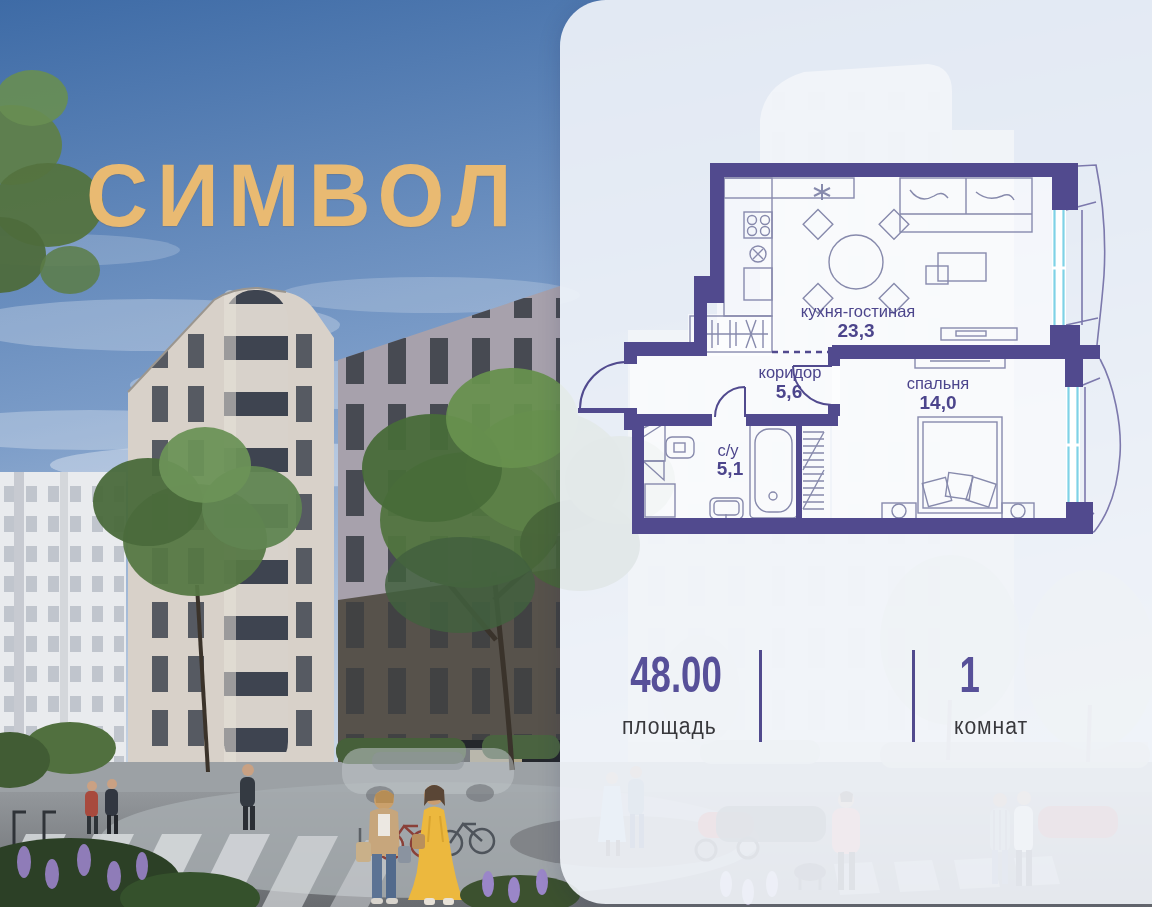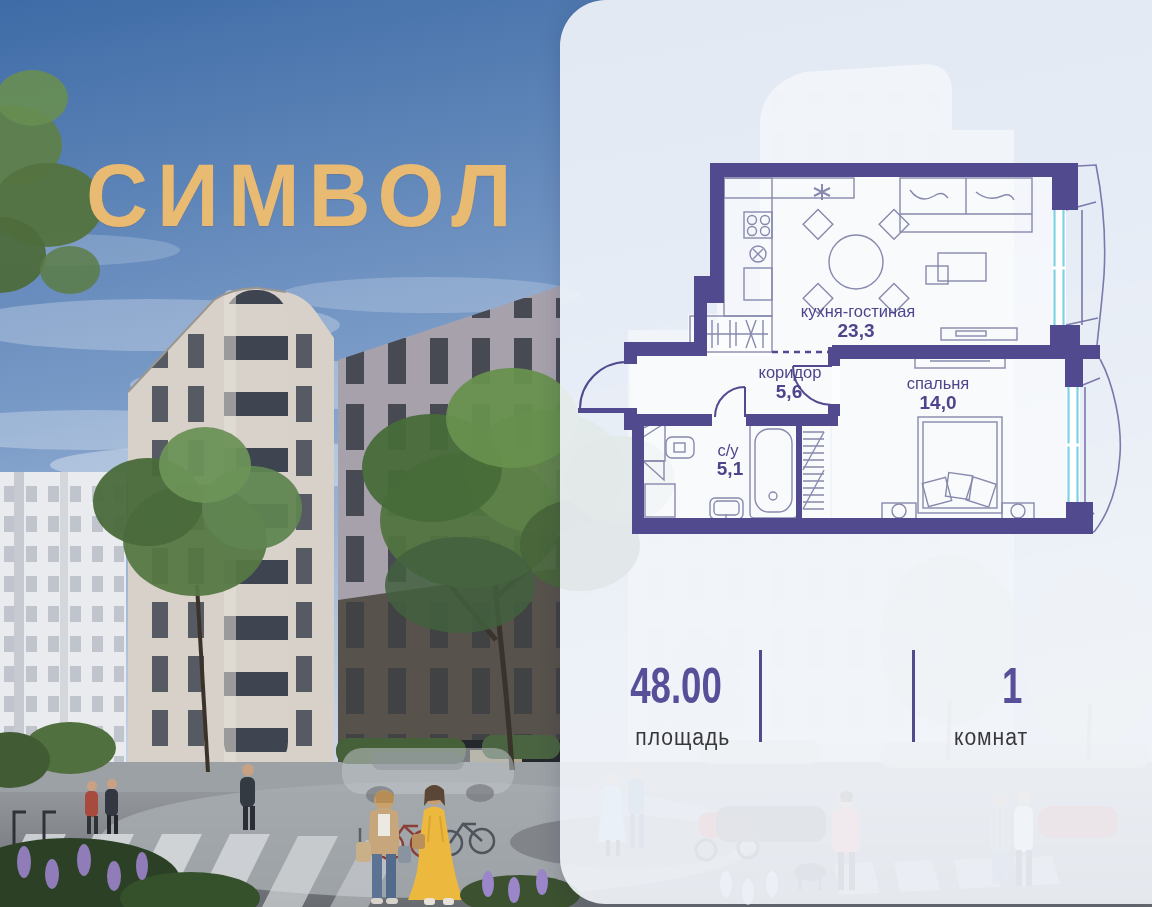--- a/index.html
+++ b/index.html
@@ -9,21 +9,21 @@
   .logo{position:absolute;left:86px;top:150px;width:430px;
         font-size:86px;font-weight:700;letter-spacing:9px;line-height:1;
         color:#e9ba72;transform:scale(1,1.04);transform-origin:left top;
         text-shadow:0 1px 1px rgba(120,80,20,.18);user-select:none;}
   .card{position:absolute;left:560px;top:0;right:0;bottom:3px;
         background:rgba(241,244,250,0.91);
         border-radius:46px 0 0 46px;
         box-shadow:0 4px 22px rgba(25,35,80,.18);}
   .plan-svg{position:absolute;left:0;top:140px;width:592px;height:480px;display:block;}
   .stats{position:absolute;left:0;top:648px;width:592px;height:100px;}
-  .stat{position:absolute;top:11px;transform:translateX(-50%);text-align:right;white-space:nowrap;}
+  .stat{position:absolute;top:0;transform:translateX(-50%);text-align:left;white-space:nowrap;}
   .stat .value{display:block;font-size:47px;font-weight:700;color:#575099;
                transform:scale(.78,1.08);transform-origin:center top;line-height:50px;}
   .stat .label{display:block;margin-top:14px;font-size:23px;font-weight:400;color:#38383c;
                transform:scale(.92,1.05);transform-origin:center top;letter-spacing:1px;}
   .stat-divider{position:absolute;top:2px;width:3px;height:92px;background:#514a8e;}
   text{font-family:"Liberation Sans",sans-serif;}
   .room-name{font-size:16.5px;fill:#4c458c;}
   .room-area{font-size:19px;font-weight:700;fill:#4c458c;}
 </style>
 </head>

